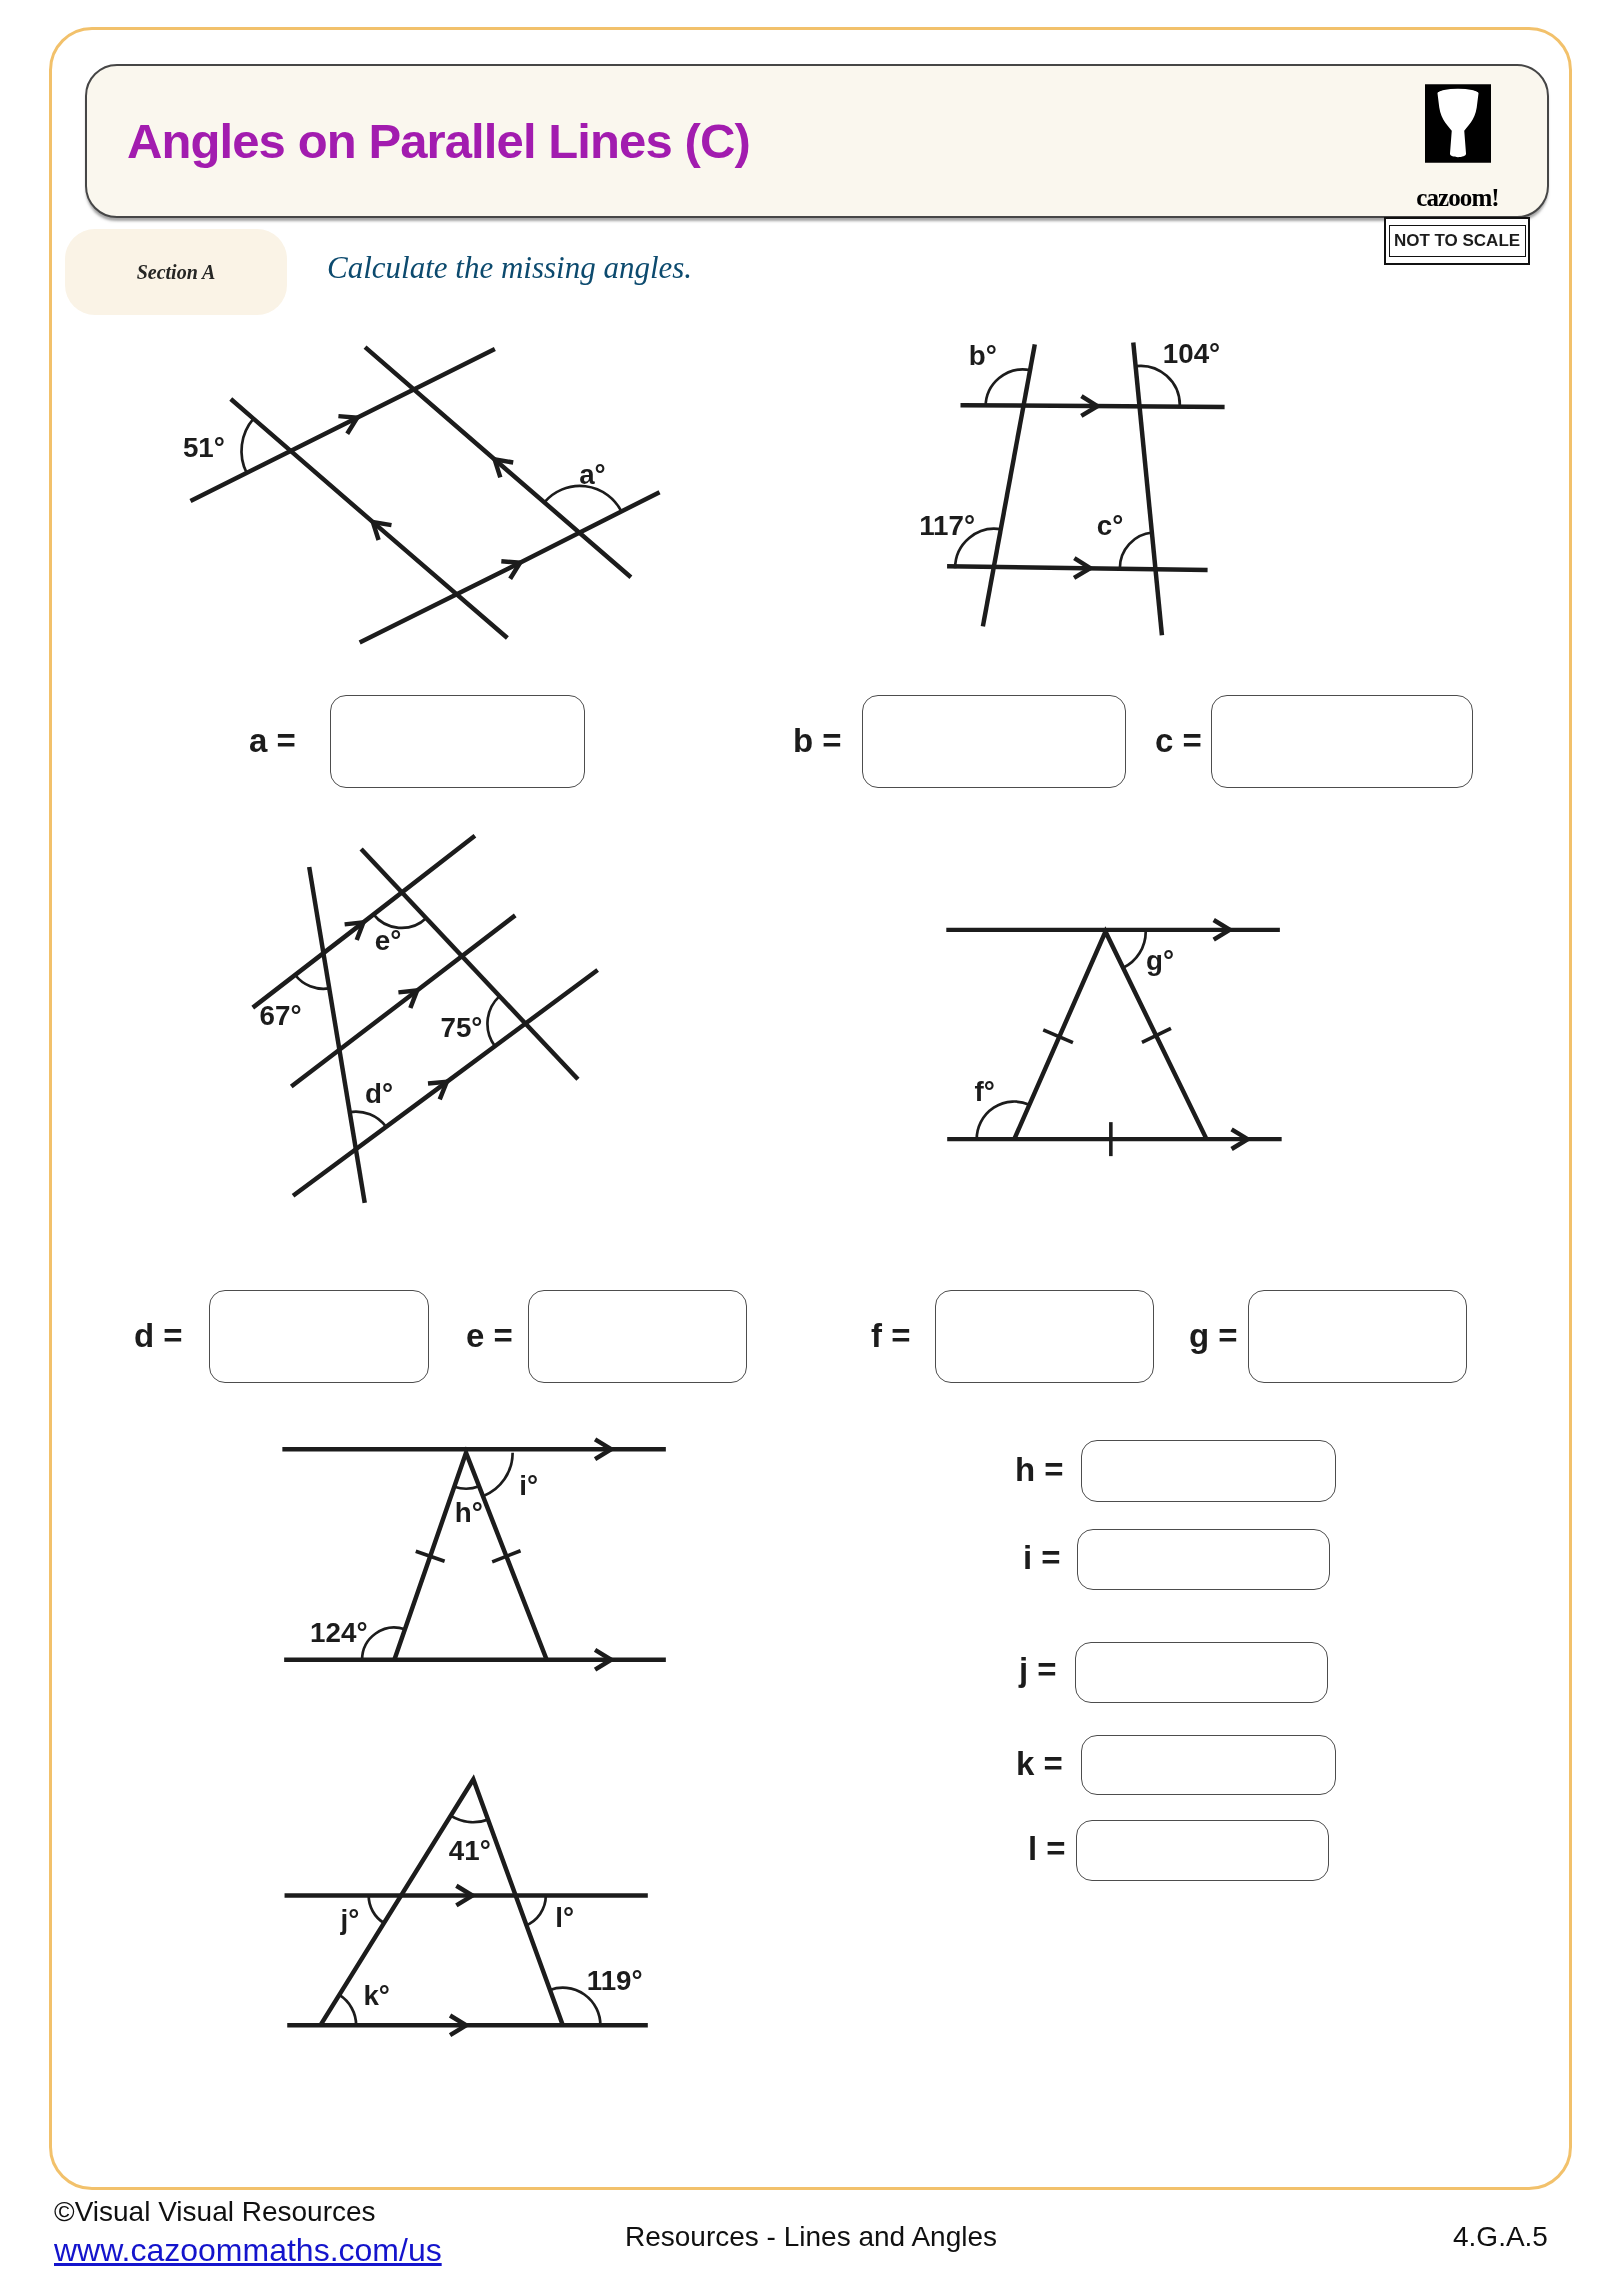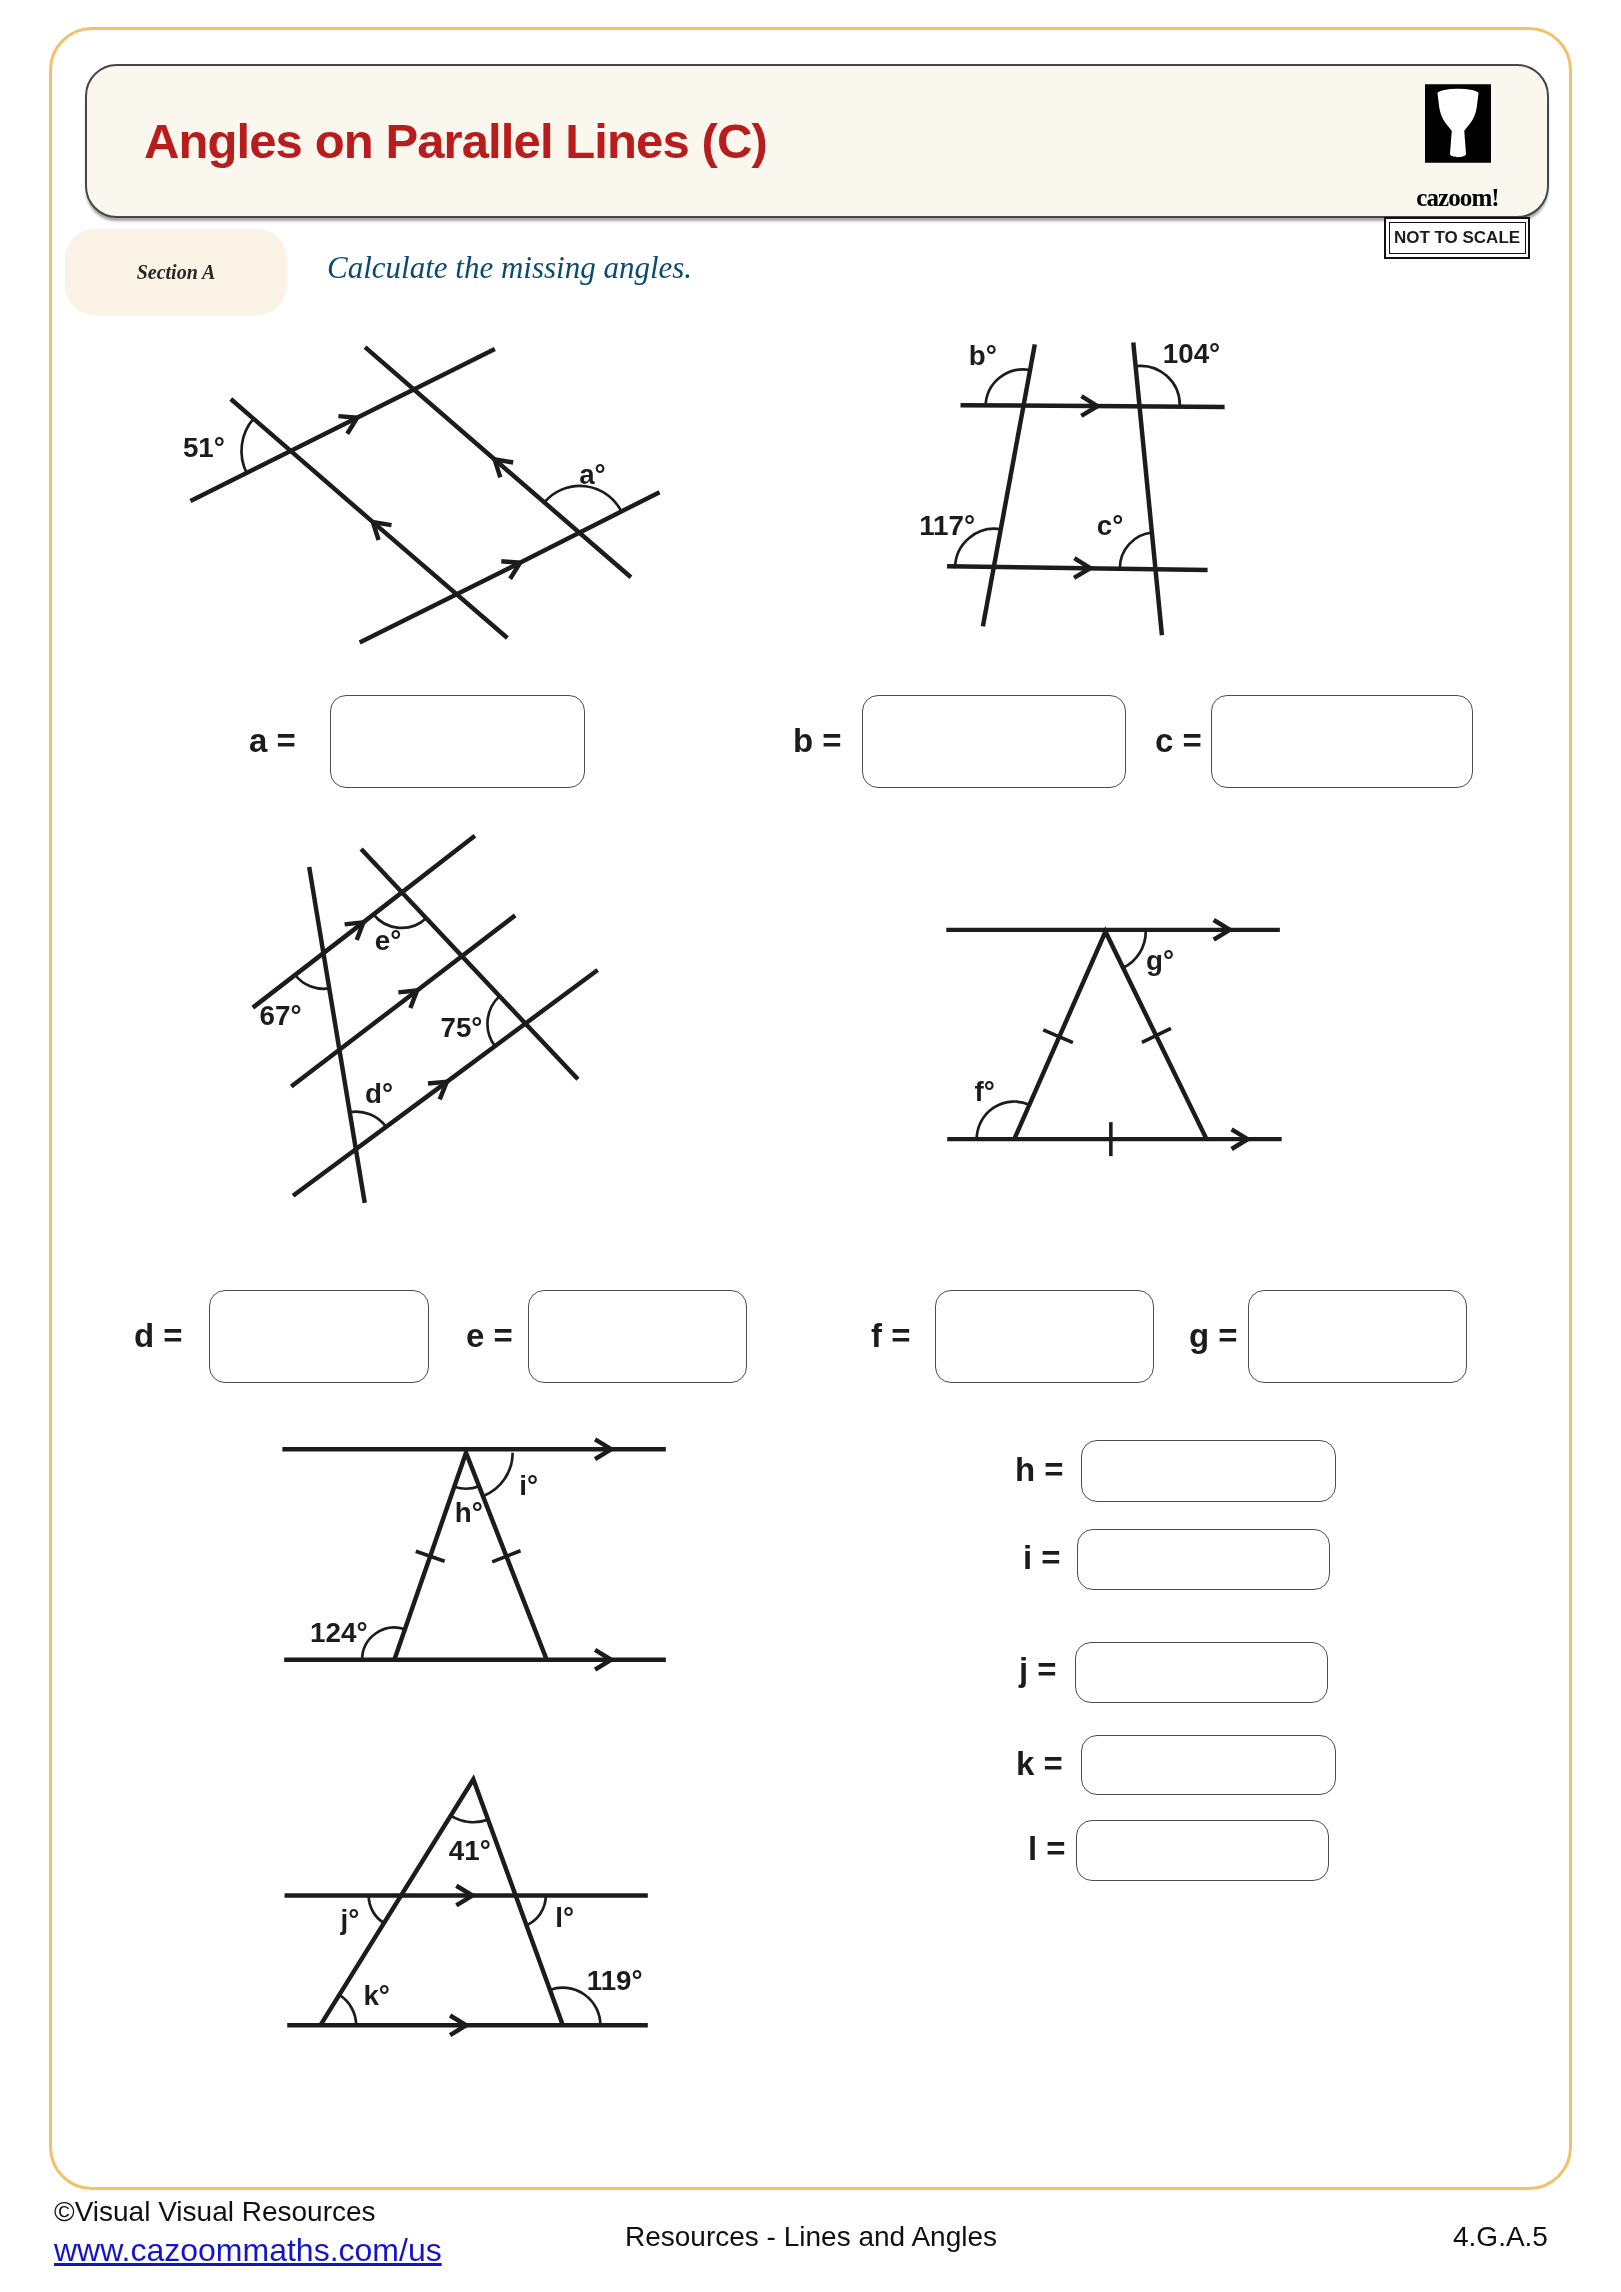--- a/index.html
+++ b/index.html
@@ -3,26 +3,26 @@
 <meta charset="utf-8">
 <style>
   html,body{margin:0;padding:0;background:#fff;}
   .page{position:relative;width:1622px;height:2293px;background:#ffffff;overflow:hidden;
         font-family:"Liberation Sans",sans-serif;color:#1c1c1c;}
   .frame{position:absolute;left:49px;top:27px;width:1517px;height:2157px;
          border:3.6px solid #f2c16b;border-radius:43px;background:transparent;}
   .titlebox{position:absolute;left:85px;top:64px;width:1460px;height:150px;
             background:#faf7ee;border:2.7px solid #464646;border-radius:32px;
             box-shadow:0 4.5px 2.7px -1.8px rgba(90,90,90,.55);}
-  .title{position:absolute;left:57px;top:0;height:182px;line-height:150px;
-         font-size:49px;font-weight:bold;letter-spacing:-0.9px;color:#b91c1c;}
+  .title{position:absolute;left:40px;top:0;height:182px;line-height:150px;
+         font-size:49px;font-weight:bold;letter-spacing:-0.9px;color:#a21caf;}
   .logo{position:absolute;right:36px;top:18px;width:107px;text-align:center;}
   .logo-text{font-family:"Liberation Serif",serif;font-weight:bold;font-size:25px;
              letter-spacing:-0.9px;color:#000;margin-top:18px;}
-  .nts-outer{position:absolute;left:1384px;top:217px;width:146px;height:42px;
+  .nts-outer{position:absolute;left:1384px;top:217px;width:146px;height:48px;
              border:2.7px solid #111;background:#fff;box-sizing:border-box;
              display:flex;align-items:center;justify-content:center;}
   .nts-inner{border:1.8px solid #111;width:135px;height:30px;display:flex;
              align-items:center;justify-content:center;font-size:17px;font-weight:bold;}
   .section-pill{position:absolute;left:65px;top:229px;width:222px;height:86px;
                 background:#faf3e6;border-radius:30px;display:flex;align-items:center;
                 justify-content:center;}
   .section-label{font-family:"Liberation Serif",serif;font-style:italic;font-weight:bold;
                  font-size:20px;color:#262624;}
   .instruction{position:absolute;left:327px;top:244px;font-family:"Liberation Serif",serif;

